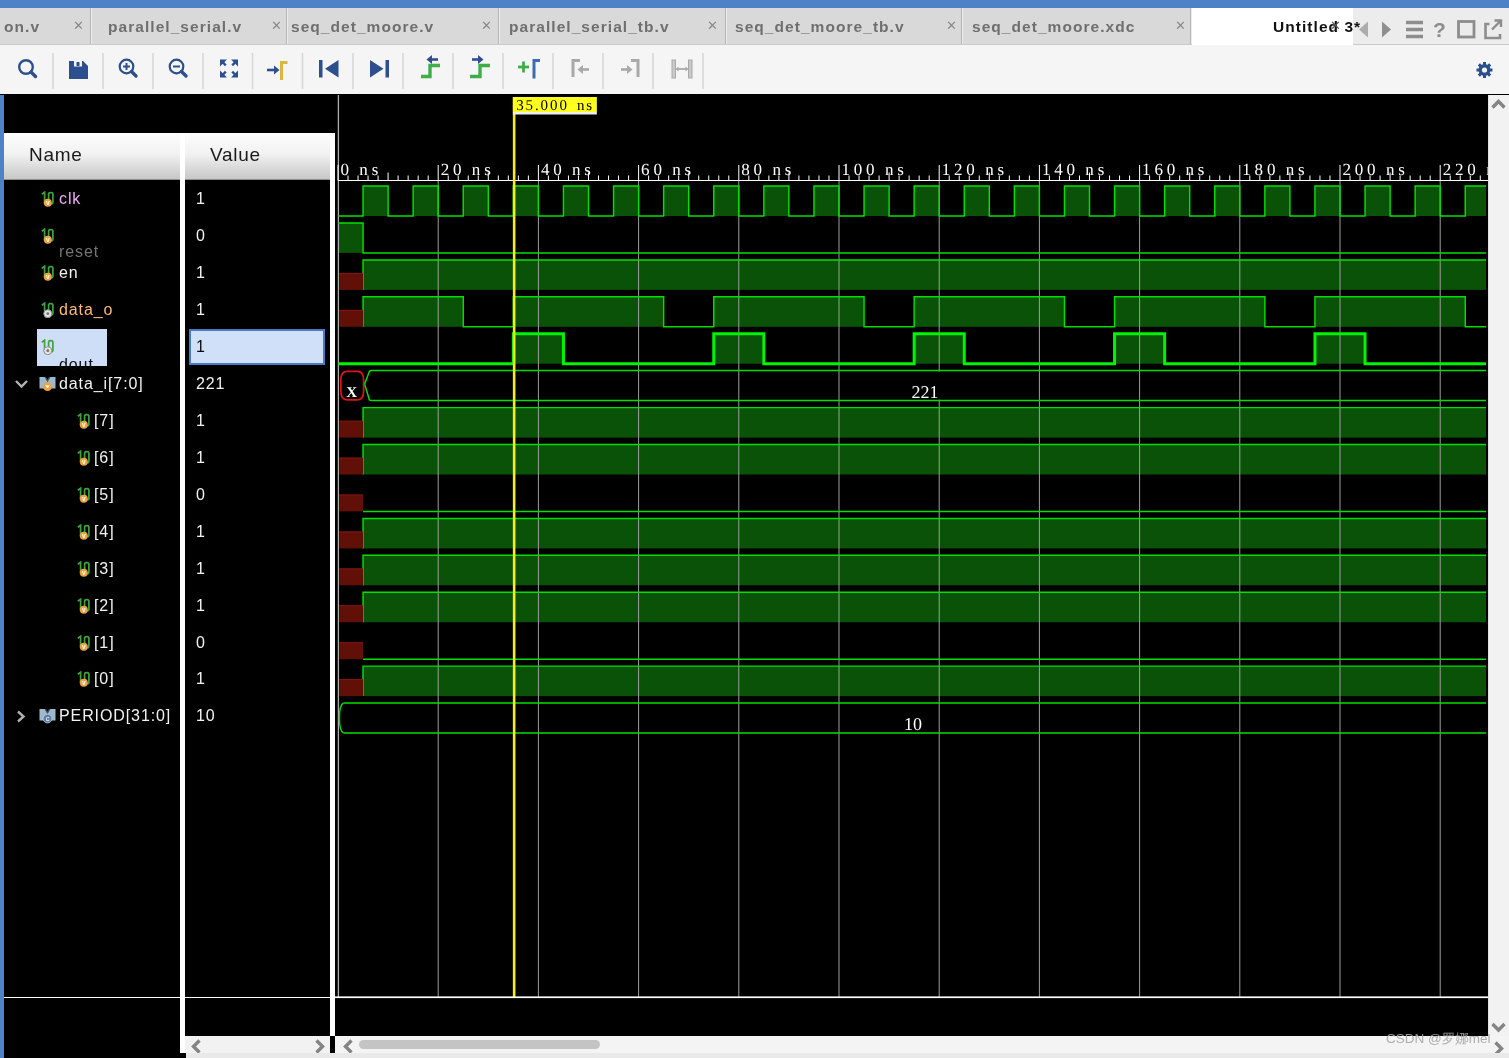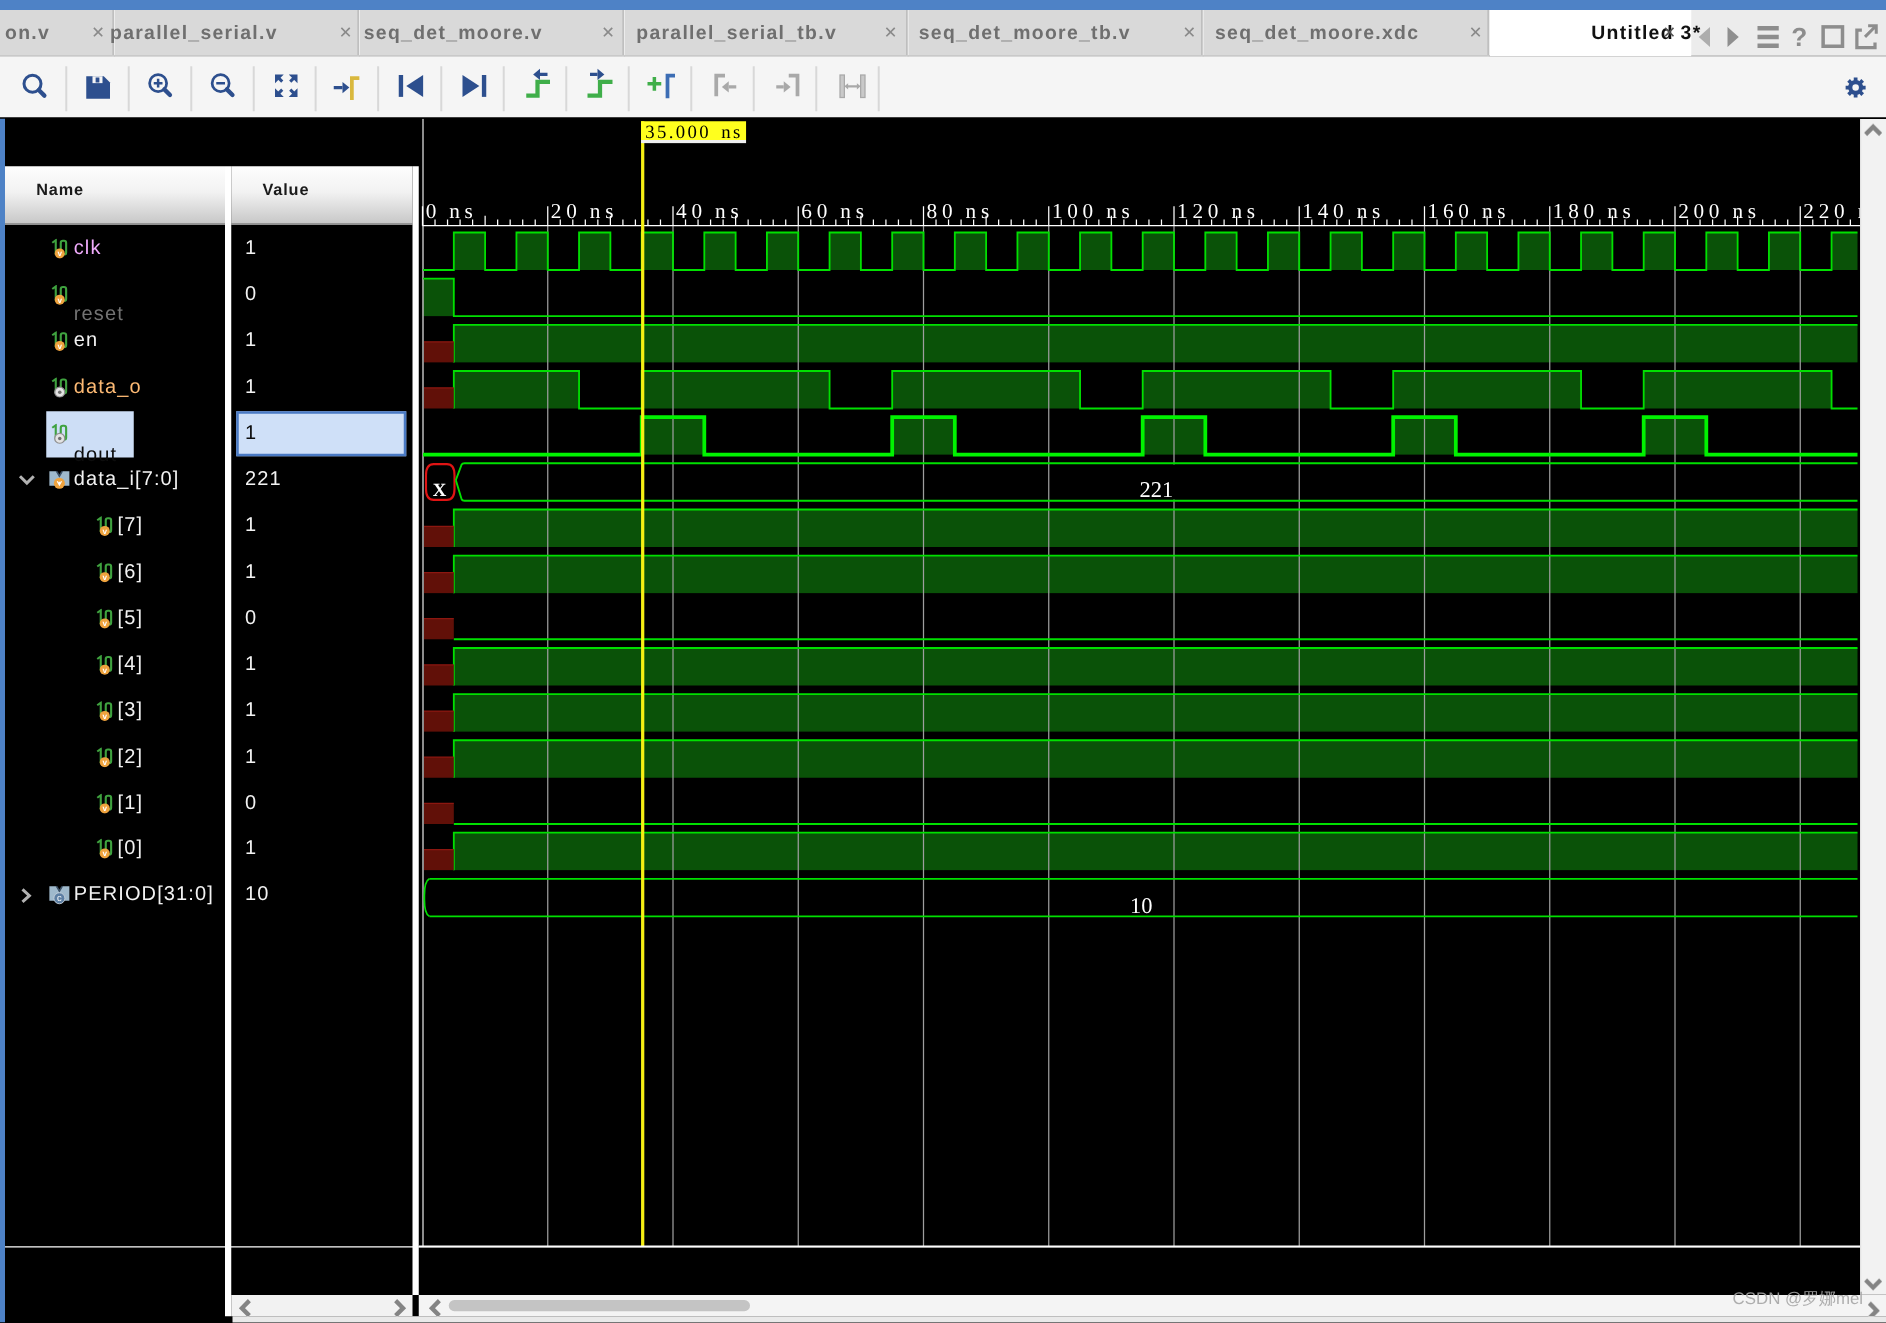--- a/index.html
+++ b/index.html
@@ -2,33 +2,33 @@
 <html><head><meta charset="utf-8"><style>
 * { margin:0; padding:0; }
 html,body { width:1509px; height:1058px; overflow:hidden; background:#000; }
 #root { position:relative; width:1509px; height:812px; font-family:"Liberation Sans",sans-serif; background:#000; }
 .abs { position:absolute; }
 .tab { top:0; height:37px; background:#d9d9d9; border-right:1.5px solid #b5b5b5; box-sizing:border-box; }
 .tabt { top:10px; font-size:15.5px; font-weight:bold; color:#6f6f6f; white-space:nowrap; letter-spacing:1.05px; }
 .tabx { top:10px; font-size:13px; color:#8a8a8a; }
 .nm { font-size:16px; line-height:20px; white-space:nowrap; letter-spacing:0.9px; }
 .hdr { top:133px; height:47px; background:linear-gradient(#fdfdfd,#f2f2f2 45%,#c7c7c7); border-bottom:1px solid #909090; box-sizing:border-box; }
-.hdt { top:144px; font-size:13px; font-weight:bold; color:#1a1a1a; letter-spacing:0.7px; }
+.hdt { top:144px; font-size:19px; font-weight:normal; color:#1a1a1a; letter-spacing:0.7px; }
 </style></head>
 <body>
 <div id="root">
 
 <div class="abs" style="left:0;top:0;width:1509px;height:8px;background:#4e82c6"></div>
 
 <div class="abs" style="left:0;top:8px;width:1509px;height:37px;background:#ececec">
 <div class="abs tab" style="left:0px;width:91px"></div>
       <span class="abs tabt" style="left:4px">on.v</span>
       <span class="abs tabx" style="left:73px">✕</span>
       <div class="abs tab" style="left:92px;width:195px"></div>
-      <span class="abs tabt" style="left:88px">parallel_serial.v</span>
+      <span class="abs tabt" style="left:108px">parallel_serial.v</span>
       <span class="abs tabx" style="left:271px">✕</span>
       <div class="abs tab" style="left:288px;width:211px"></div>
       <span class="abs tabt" style="left:291px">seq_det_moore.v</span>
       <span class="abs tabx" style="left:481px">✕</span>
       <div class="abs tab" style="left:500px;width:226px"></div>
       <span class="abs tabt" style="left:509px">parallel_serial_tb.v</span>
       <span class="abs tabx" style="left:707px">✕</span>
       <div class="abs tab" style="left:727px;width:235px"></div>
       <span class="abs tabt" style="left:735px">seq_det_moore_tb.v</span>
       <span class="abs tabx" style="left:946px">✕</span>

